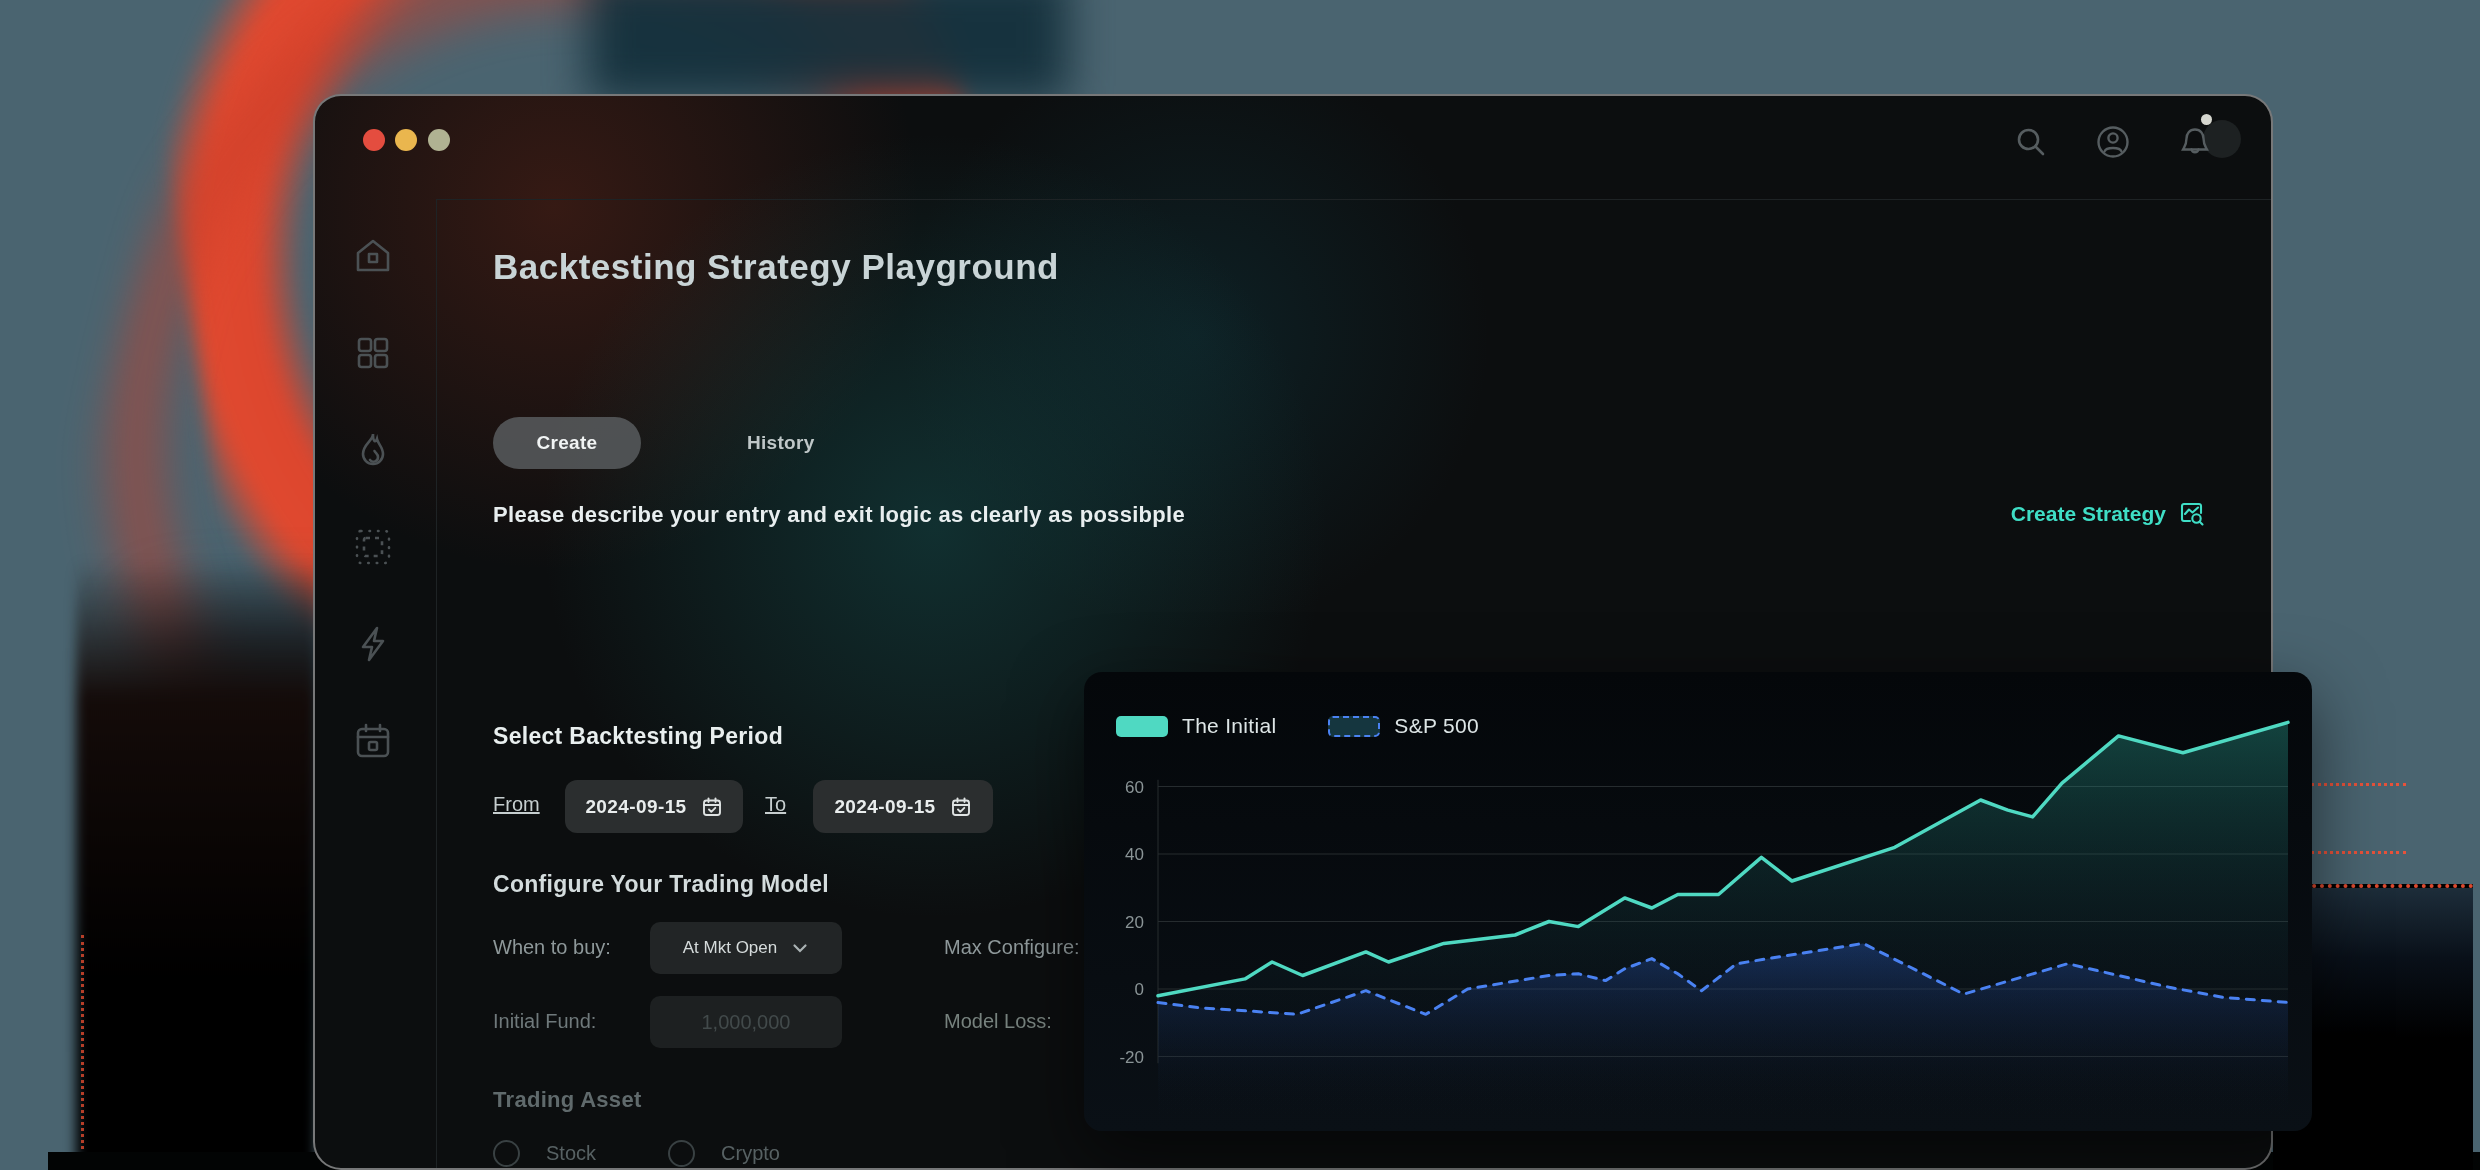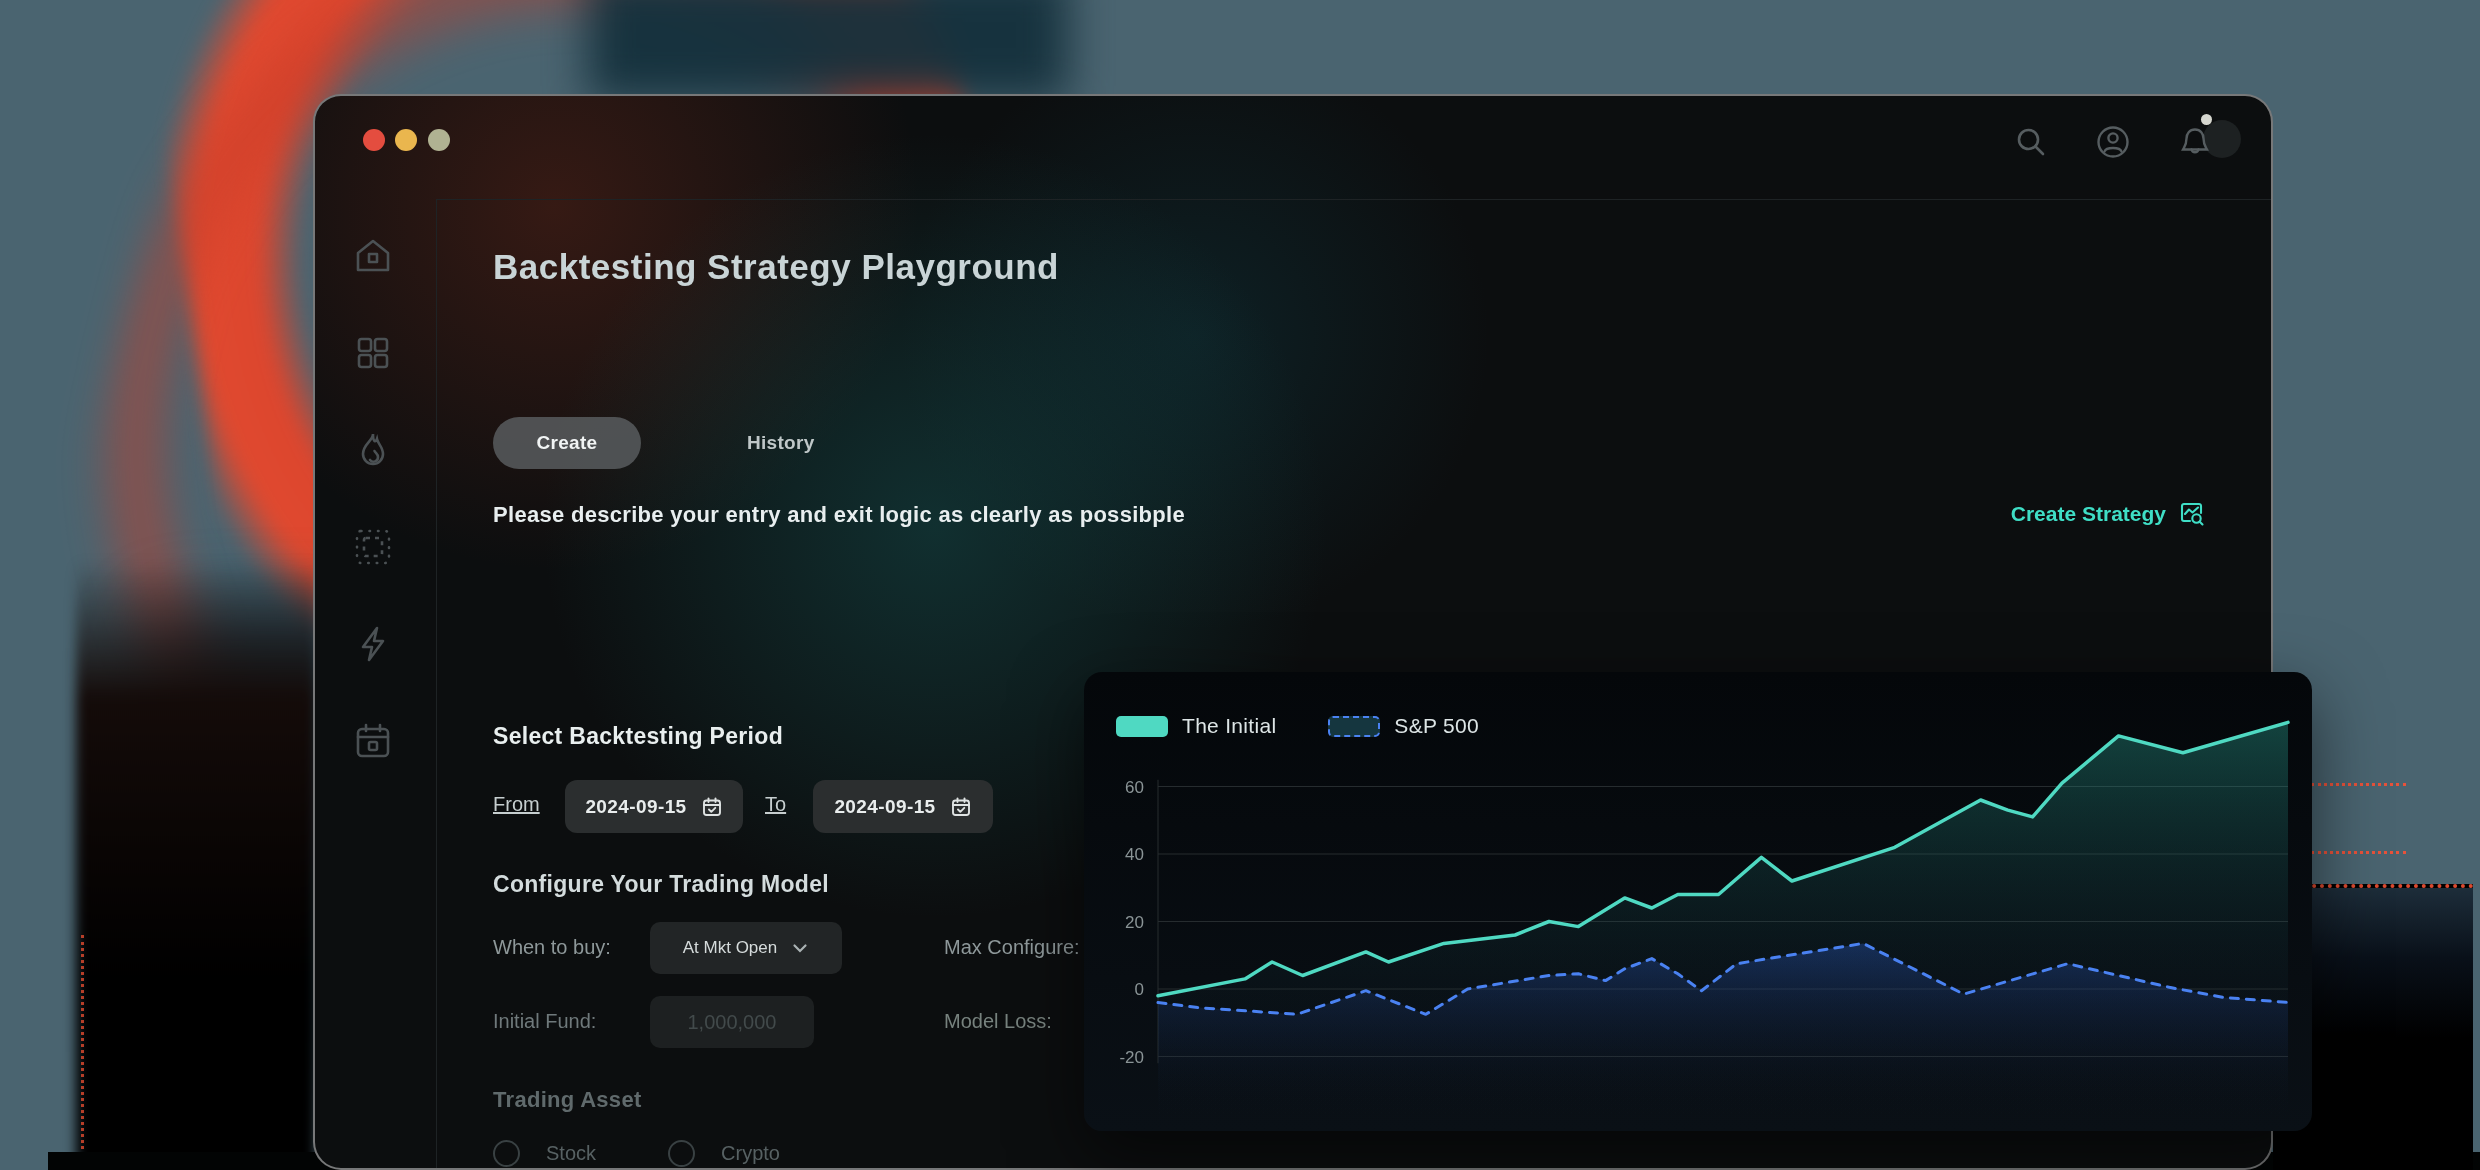--- a/index.html
+++ b/index.html
@@ -96,21 +96,21 @@
 
   .lbl-buy { left:57px; top:737px; color:#8e989a; }
   .lbl-max { left:508px; top:737px; color:#8e989a; }
   .lbl-fund { left:57px; top:811px; color:#6f797b; }
   .lbl-stop { left:508px; top:811px; color:#77827e; }
 
   .dropdown { position:absolute; left:214px; top:723px; width:192px; height:52px; border-radius:10px;
     background:#222526; color:#d5dbdb; font-size:17px; display:flex; align-items:center;
     justify-content:center; gap:14px; }
   .dropdown svg { width:18px; height:18px; color:#aab2b3; }
-  .fund-input { position:absolute; left:214px; top:797px; width:164px; height:52px; border-radius:10px;
+  .fund-input { position:absolute; left:214px; top:797px; width:192px; height:52px; border-radius:10px;
     background:#1d2021; border:none; outline:none; color:#4e5657; text-align:center; font-size:20px;
     font-family:"Liberation Sans", sans-serif; }
   .fund-input::placeholder { color:#424a4b; }
 
   .radio-row { position:absolute; left:57px; top:941px; display:flex; align-items:center; gap:8px; }
   .radio { width:27px; height:27px; border-radius:50%; border:2px solid #394143; background:transparent; }
   .radio-lbl { font-size:20px; color:#576163; margin-left:18px; }
   .radio-gap { width:56px; }
 
   

